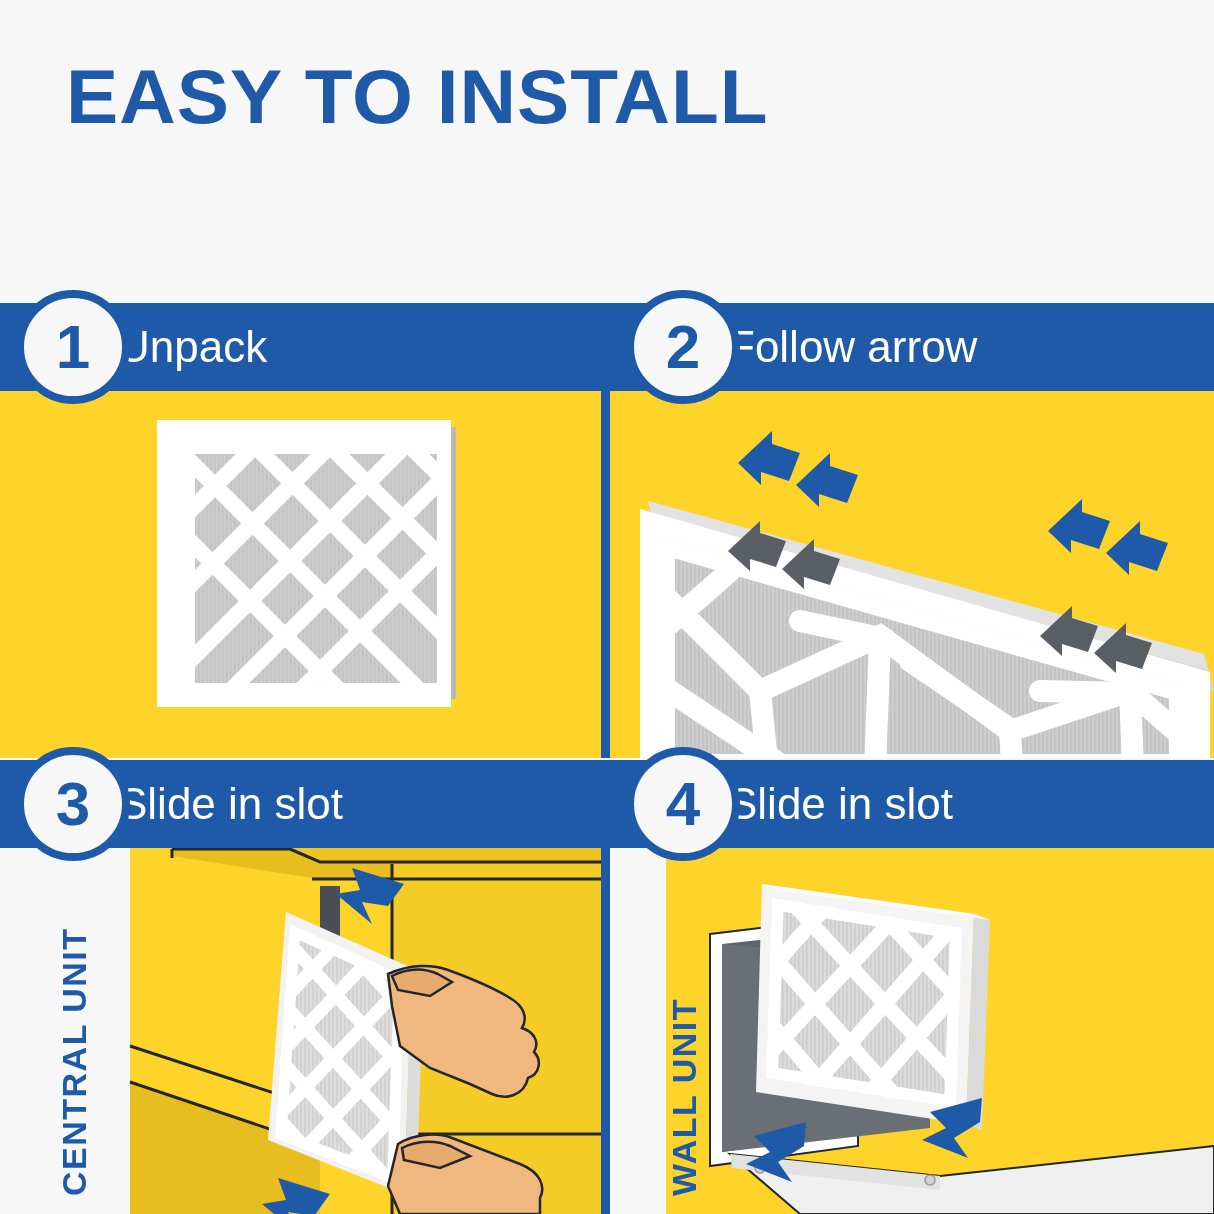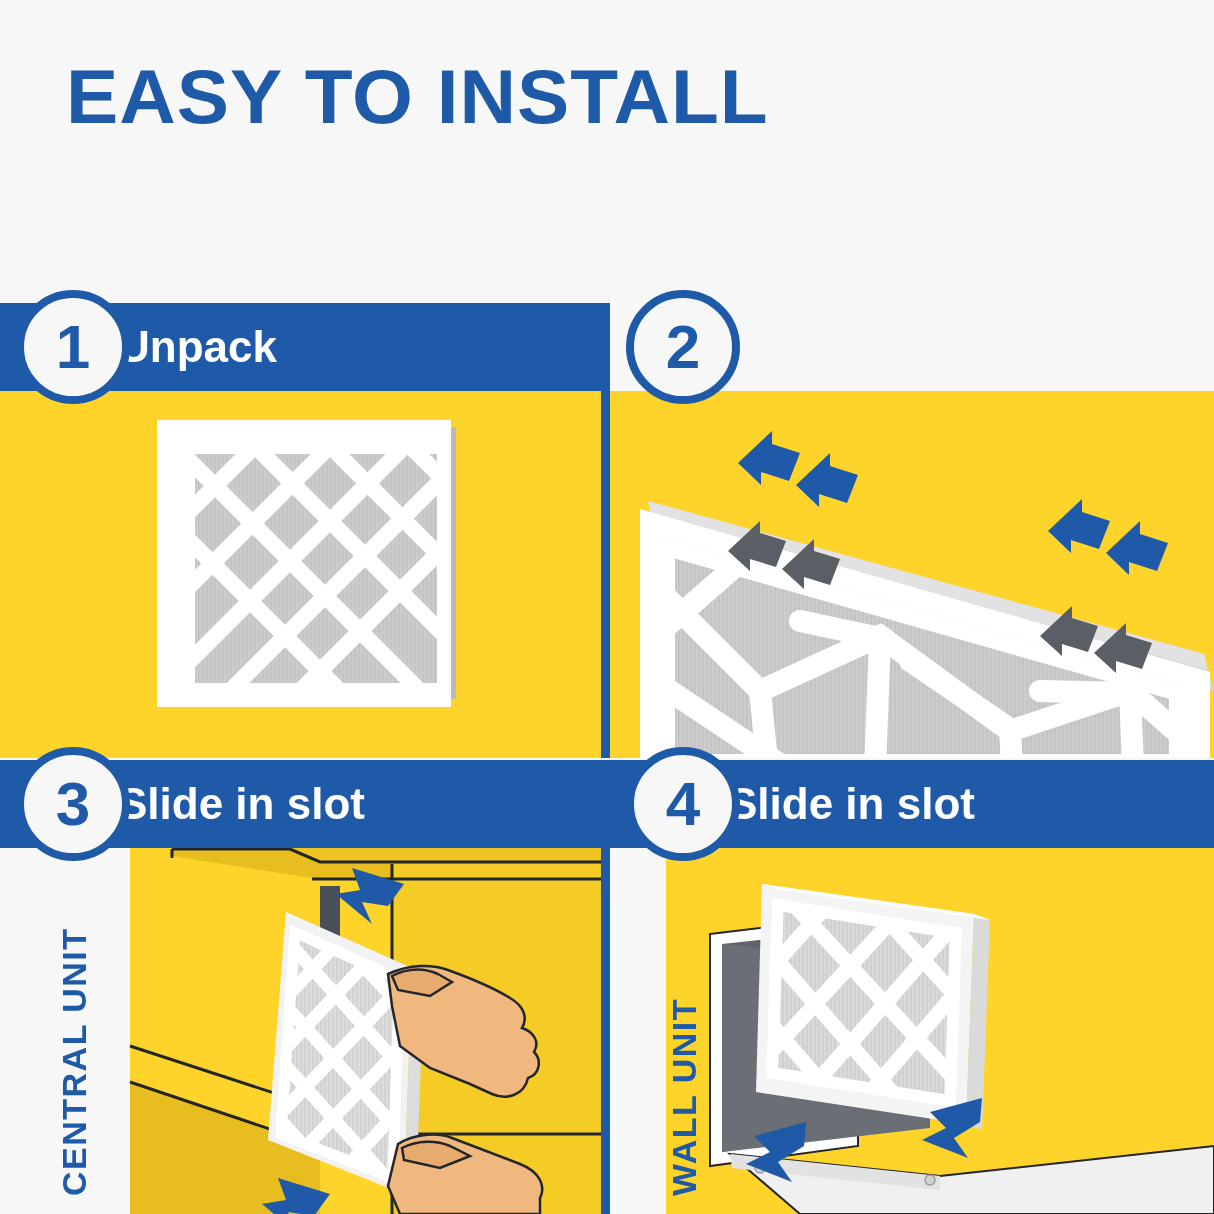--- a/index.html
+++ b/index.html
@@ -43,21 +43,21 @@
     position:absolute;height:88px;background:#1f5aa8;
     display:flex;align-items:center;
   }
   #bar-1{left:0px;  top:303px;width:601px;}
   #bar-2{left:610px;top:303px;width:604px;}
   #bar-3{left:0px;  top:760px;width:601px;}
   #bar-4{left:610px;top:760px;width:604px;}
 
   .step-label{
     color:#ffffff;font-size:44px;line-height:46px;
-    font-weight:bold;margin-left:118px;white-space:nowrap;
+    font-weight:normal;margin-left:118px;white-space:nowrap;
   }
 
   .step-circle{
     position:absolute;width:114px;height:114px;border-radius:50%;
     background:#f7f7f7;border:8px solid #1f5aa8;
     box-sizing:border-box;
     display:flex;align-items:center;justify-content:center;
     color:#1f5aa8;font-size:62px;font-weight:bold;line-height:62px;
     z-index:6;
   }
@@ -325,20 +325,23 @@
       </svg>
     </div>
   </div>
 
   <div class="col-divider" id="divider-row1"></div>
   <div class="col-divider" id="divider-row2"></div>
 
   <div class="step-bar" id="bar-1">
     <span class="step-label">Unpack</span>
   </div>
+  <div class="step-bar" id="bar-2">
+    <span class="step-label">Follow arrow</span>
+  </div>
   <div class="step-bar" id="bar-3">
     <span class="step-label">Slide in slot</span>
   </div>
   <div class="step-bar" id="bar-4">
     <span class="step-label">Slide in slot</span>
   </div>
 
   <div class="step-circle" id="circle-1">1</div>
   <div class="step-circle" id="circle-2">2</div>
   <div class="step-circle" id="circle-3">3</div>

